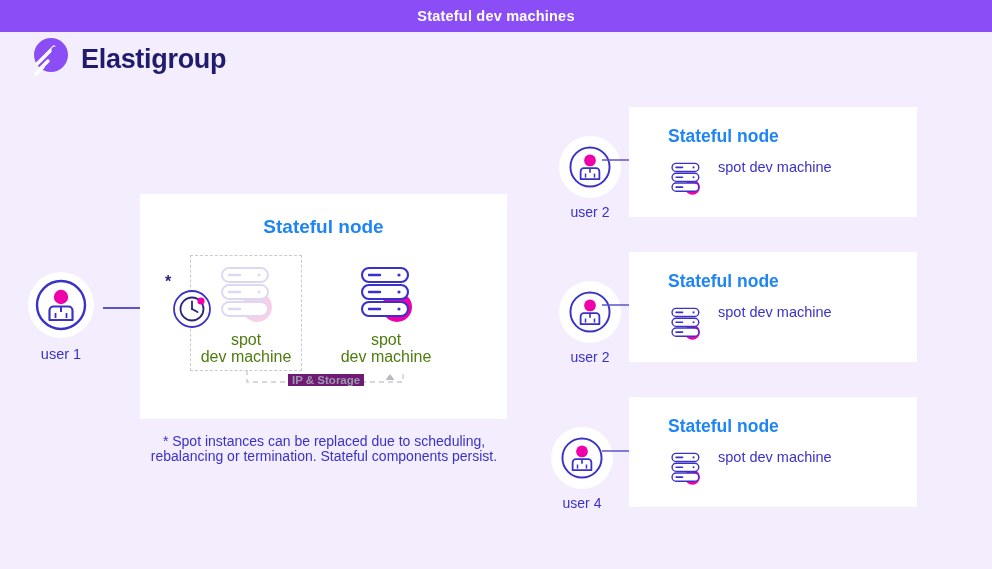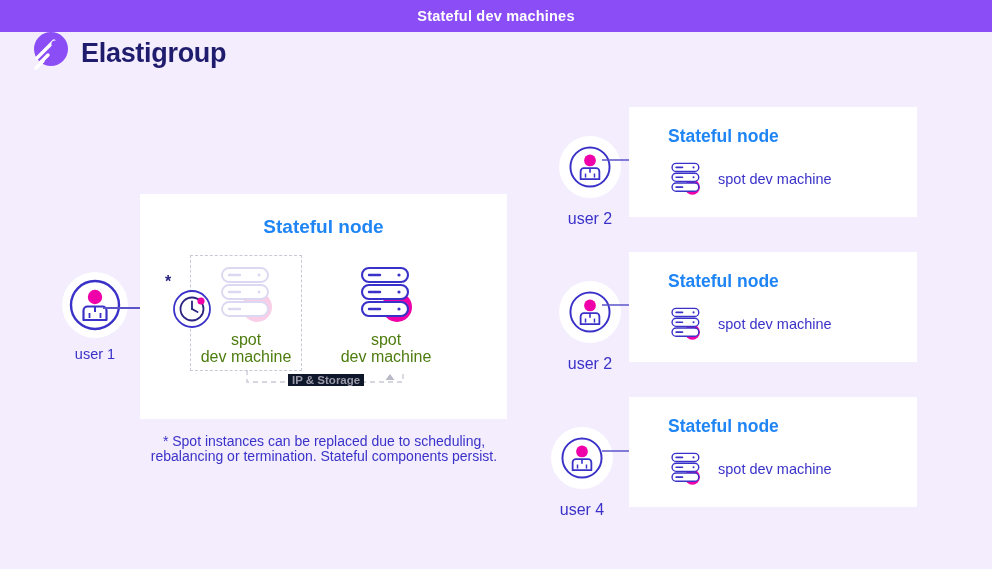--- a/index.html
+++ b/index.html
@@ -25,21 +25,21 @@
   }
   .titlebar-text {
     color: #ffffff;
     font-size: 14.5px;
     font-weight: bold;
     letter-spacing: 0.2px;
   }
 
   
   .logo-wrap {
-    position: absolute; left: 24px; top: 30px;
+    position: absolute; left: 24px; top: 36px;
     display: flex; align-items: center; gap: 11px;
   }
   .logo-mark { width: 46px; height: 46px; display:block; }
   .logo-text {
     color: #1f1c6e;
     font-size: 27px;
     font-weight: bold;
     letter-spacing: -0.3px;
   }
 
@@ -65,21 +65,21 @@
   }
 
   
   .ipstore-wrap {
     position: absolute; left: 105px; top: 176px;
     width: 160px; height: 24px;
   }
   .ipstore-label {
     position: absolute; left: 43px; top: 4px;
     font-size: 11.5px; font-weight: bold; color: #9a9aa8;
-    background: #0f172a; padding: 0 4px;
+    background: #701a75; padding: 0 4px;
     white-space: nowrap;
   }
   .ipstore-line {
     position: absolute; left: 0; top: 0; width: 160px; height: 24px;
   }
 
   
   .machine {
     position: absolute;
     width: 120px;
@@ -123,42 +123,42 @@
   }
   .user-bubble {
     width: 62px; height: 62px;
     margin: 0 auto;
     border-radius: 50%;
     background: #ffffff;
     display: flex; align-items: center; justify-content: center;
   }
   .user-bubble.big { width: 66px; height: 66px; }
   .user-label {
-    margin-top: 12px;
+    margin-top: 6px;
     color: #3a32c8;
-    font-size: 16px;
+    font-size: 14px;
   }
   .user-label.big { font-size: 14.5px; margin-top: 8px; }
 
   
   .node-card {
     position: absolute;
     left: 629px;
     width: 288px; height: 110px;
     background: #ffffff;
   }
   .node-card-title {
     position: absolute; left: 39px; top: 19px;
     color: #1f85f5;
     font-size: 17.5px;
     font-weight: bold;
   }
   .node-card-row {
     position: absolute; left: 39px; top: 52px;
-    display: flex; align-items: center; gap: 14px;
+    display: flex; gap: 14px;
   }
   .node-card-row .rowlabel {
     color: #3a32c8;
     font-size: 14.5px;
   }
   .arrow-node { position: absolute; width: 62px; height: 12px; }
 </style>
 </head>
 <body>
 
@@ -174,21 +174,21 @@
       <g stroke="#ffffff" stroke-width="3.4" stroke-linecap="round">
         <line x1="30" y1="11" x2="13" y2="28"></line>
         <line x1="24" y1="25" x2="16" y2="33"></line>
         <line x1="19" y1="31" x2="12" y2="38"></line>
       </g>
       <circle cx="31" cy="14" r="3.6" fill="#8b4ef6"></circle>
     </svg>
     <div class="logo-text">Elastigroup</div>
   </div>
 
-  <div class="user" style="left:56px; top:272px;">
+  <div class="user" style="left:22px; top:272px;">
     <div class="user-bubble big">
       <svg width="54" height="54" viewBox="0 0 54 54">
         <circle cx="27" cy="27" r="24" fill="none" stroke="#3a32c8" stroke-width="2.4"></circle>
         <circle cx="27" cy="19" r="7.2" fill="#ef00a8"></circle>
         <path d="M15.5 32.5 a4 4 0 0 1 4-4 h15 a4 4 0 0 1 4 4 v9.5 h-23 z" fill="none" stroke="#3a32c8" stroke-width="2.2" stroke-linejoin="round"></path>
         <line x1="27" y1="28.5" x2="27" y2="34" stroke="#3a32c8" stroke-width="2"></line>
         <line x1="21.5" y1="35" x2="21.5" y2="40" stroke="#3a32c8" stroke-width="1.8"></line>
         <line x1="32.5" y1="35" x2="32.5" y2="40" stroke="#3a32c8" stroke-width="1.8"></line>
       </svg>
     </div>

